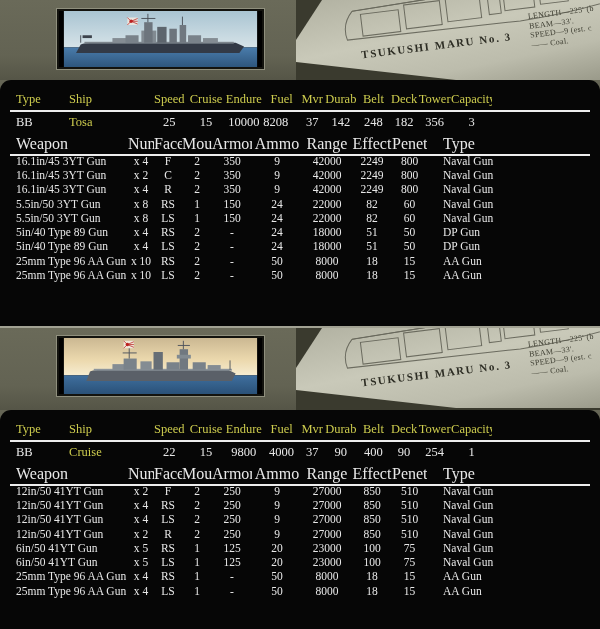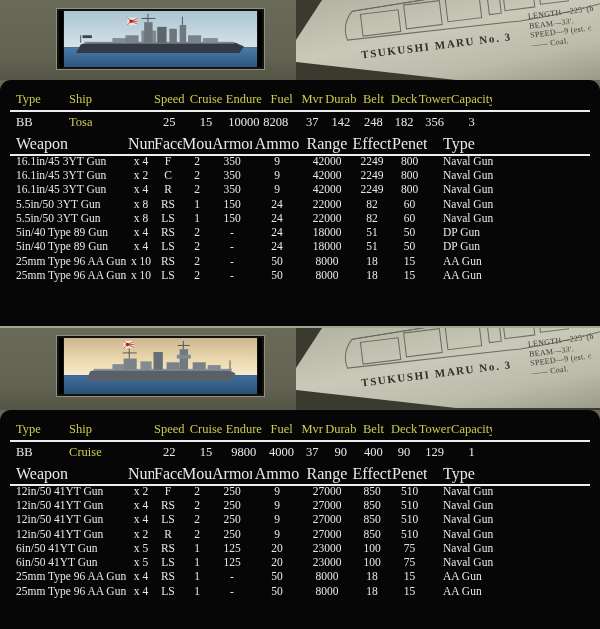--- a/index.html
+++ b/index.html
@@ -435,21 +435,21 @@
             <td class="pad-l" style="text-align: left;">BB</td>
             <td class="pad-l" style="text-align: left;">Cruise</td>
             <td style="text-align: center;">22</td>
             <td style="text-align: center;">15</td>
             <td style="text-align: center;">9800</td>
             <td style="text-align: center;">4000</td>
             <td style="text-align: center;">37</td>
             <td style="text-align: center;">90</td>
             <td style="text-align: center;">400</td>
             <td style="text-align: center;">90</td>
-            <td style="text-align: center;">129</td>
+            <td style="text-align: center;">254</td>
             <td style="text-align: center;">1</td>
           </tr>
         </tbody>
     </table>
     <div class="sep sep1"></div>
     <table class="weapon-table">
       <colgroup>
           <col style="width:118px">
           <col style="width:26px">
           <col style="width:28px">

